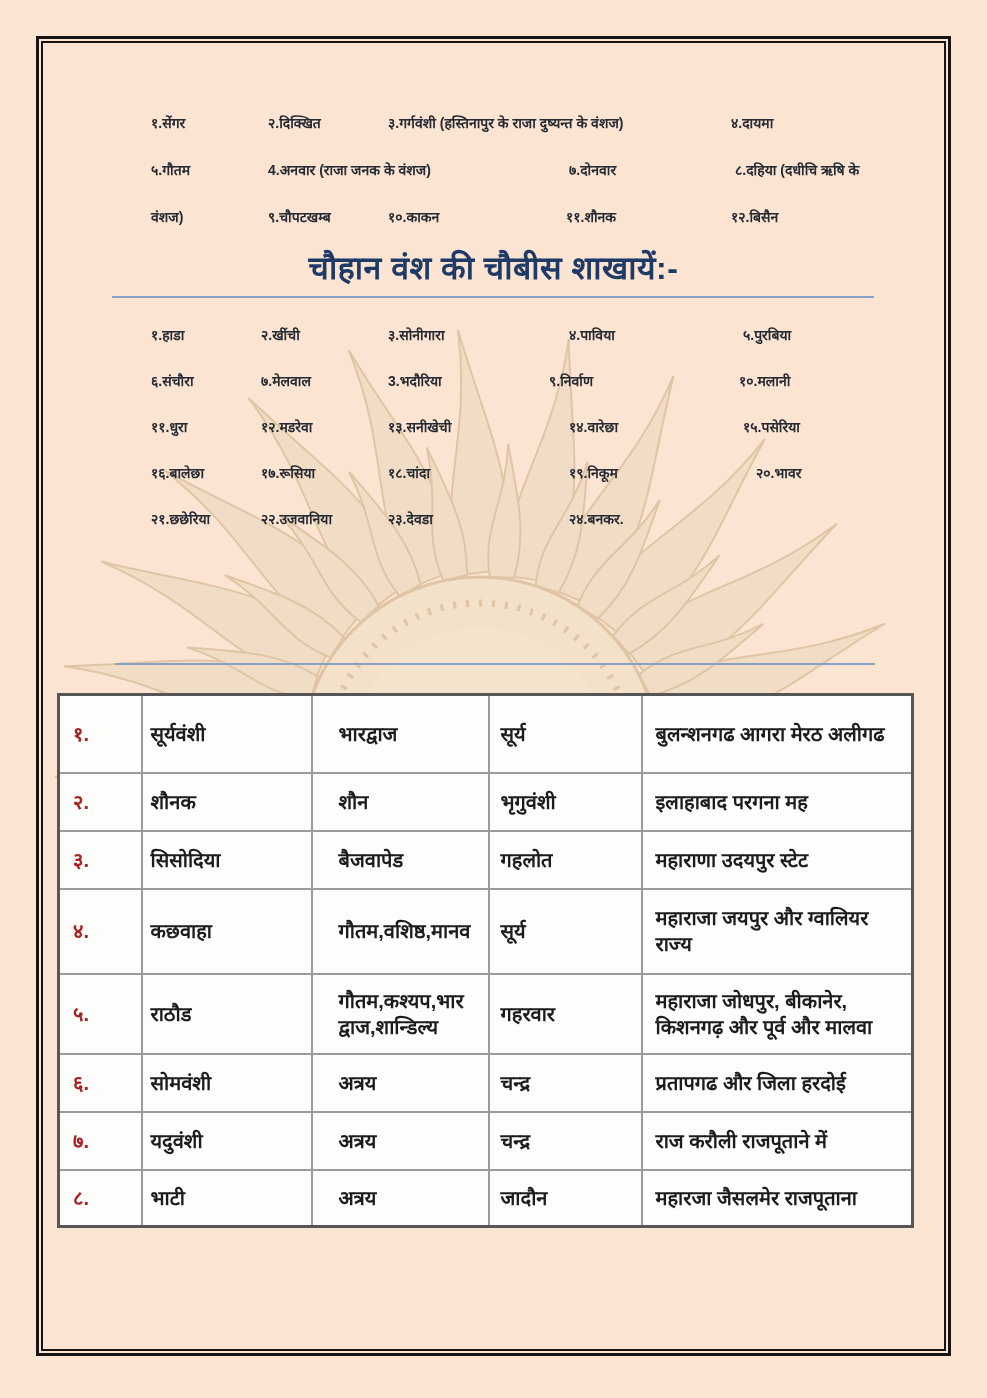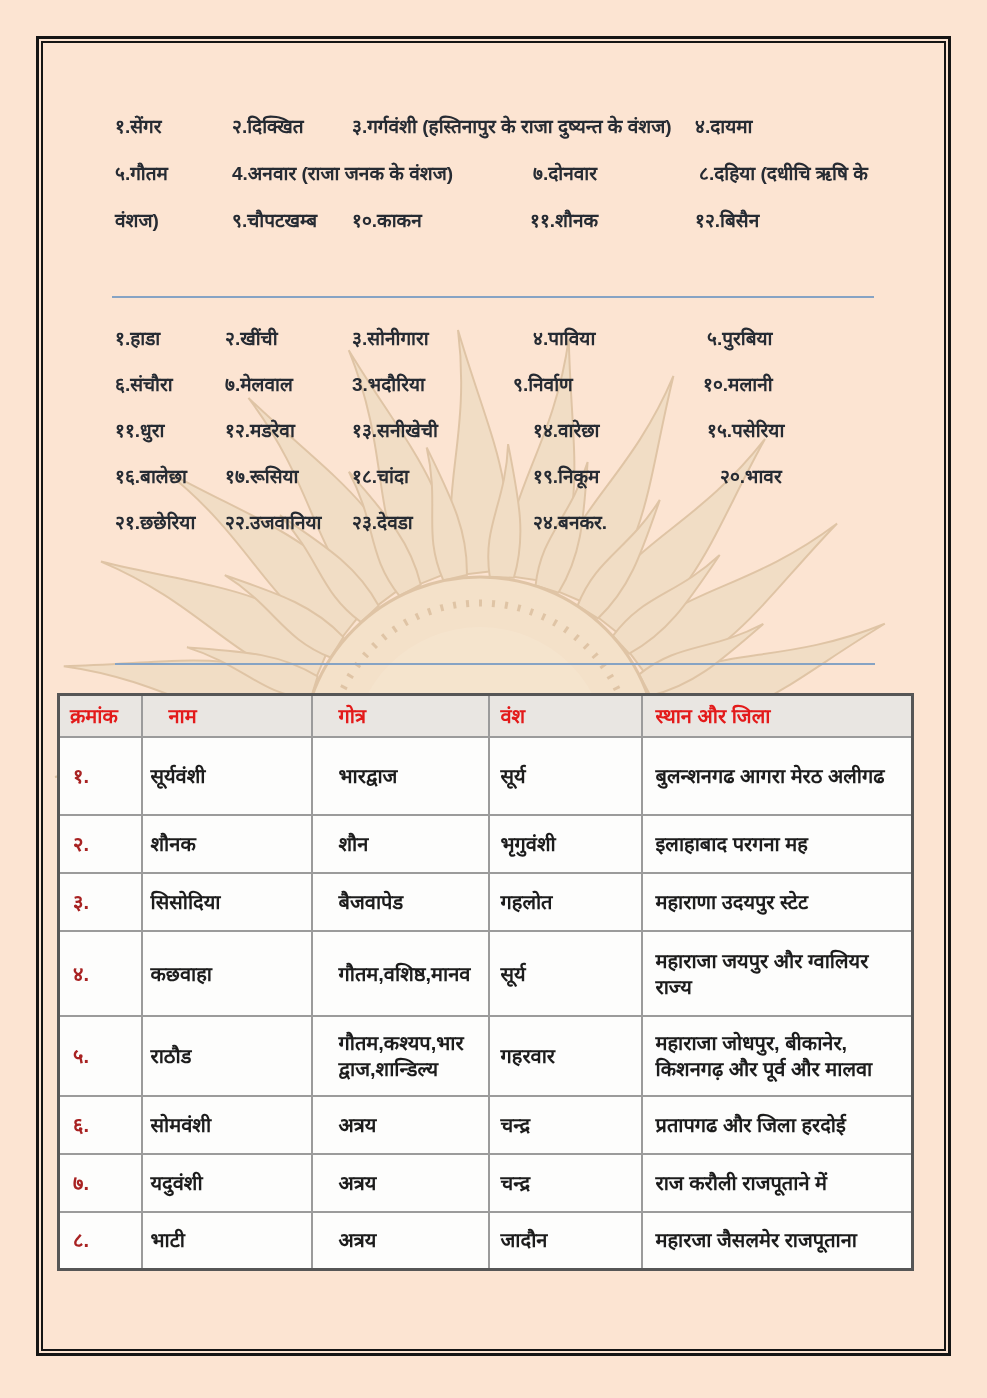--- a/index.html
+++ b/index.html
@@ -11,21 +11,21 @@
   .frame { position:absolute; left:36px; top:36px; width:915px; height:1320px;
            border:3px solid #151515; padding:2px; }
   .frame-inner { position:relative; width:100%; height:100%; border:2px solid #151515;
                  overflow:hidden; }
 
   
   .watermark { position:absolute; inset:0; overflow:hidden; pointer-events:none; }
   .watermark svg { position:absolute; left:-68px; top:207px; }
 
   .abs { position:absolute; left:0; width:100%; }
-  .li { position:absolute; white-space:nowrap; font-size:19px; font-weight:bold; color:#262b33; }
+  .li { position:absolute; white-space:nowrap; font-size:14px; font-weight:bold; color:#262b33;margin-left:36px; }
 
   .h-blue { text-align:center; font-size:32px; font-weight:bold; color:#1e3a66; letter-spacing:0.5px; }
   .h-purple-wrap { text-align:center; }
   .h-purple { display:inline-block; font-size:43px; font-weight:bold; color:#56299b;
               text-shadow:2px 3px 3px rgba(40,20,70,0.35); letter-spacing:1px; }
   .h-purple-reflect { display:block; transform:scaleY(-1); opacity:0.22; filter:blur(1px);
               height:34px; overflow:hidden; margin-top:-4px; text-shadow:none; color:#6a4a9a; }
   .rule { position:absolute; height:2px; background:#86a3c4; }
 
   
@@ -133,20 +133,21 @@
         <span class="li" style="left:656px">८.दहिया (दधीचि ऋषि के</span>
       </div>
       <div class="abs" style="top:164px;">
         <span class="li" style="left:72px">वंशज)</span>
         <span class="li" style="left:189px">९.चौपटखम्ब</span>
         <span class="li" style="left:309px">१०.काकन</span>
         <span class="li" style="left:487px">११.शौनक</span>
         <span class="li" style="left:652px">१२.बिसैन</span>
       </div>
 
+      <div class="abs h-blue" style="top:202px;">चौहान वंश की चौबीस शाखायें:-</div>
       <div class="rule" style="top:253px; left:69px; width:762px;"></div>
 
       <div class="abs" style="top:282px;">
         <span class="li" style="left:72px">१.हाडा</span>
         <span class="li" style="left:182px">२.खींची</span>
         <span class="li" style="left:309px">३.सोनीगारा</span>
         <span class="li" style="left:490px">४.पाविया</span>
         <span class="li" style="left:664px">५.पुरबिया</span>
       </div>
       <div class="abs" style="top:328px;">
@@ -181,27 +182,20 @@
 
       <table class="roster" style="top:650px; left:14px;">
         <colgroup>
           <col style="width:83px">
             <col style="width:170px">
             <col style="width:177px">
           <col style="width:153px">
             <col style="width:271px">
         </colgroup>
         <tbody>
-            <tr style="height:42px">
-          <th class="c-serial">क्रमांक</th>
-          <th class="c-name">नाम</th>
-          <th class="c-gotra">गोत्र</th>
-          <th class="c-vansh">वंश</th>
-          <th class="c-place">स्थान और जिला</th>
-        </tr>
         <tr style="height:78px">
           <td class="c-serial">१.</td>
           <td class="c-name">सूर्यवंशी</td>
           <td class="c-gotra">भारद्वाज</td>
           <td class="c-vansh">सूर्य</td>
           <td class="c-place">बुलन्शनगढ आगरा मेरठ अलीगढ</td>
         </tr>
         <tr style="height:58px">
           <td class="c-serial">२.</td>
           <td class="c-name">शौनक</td>

